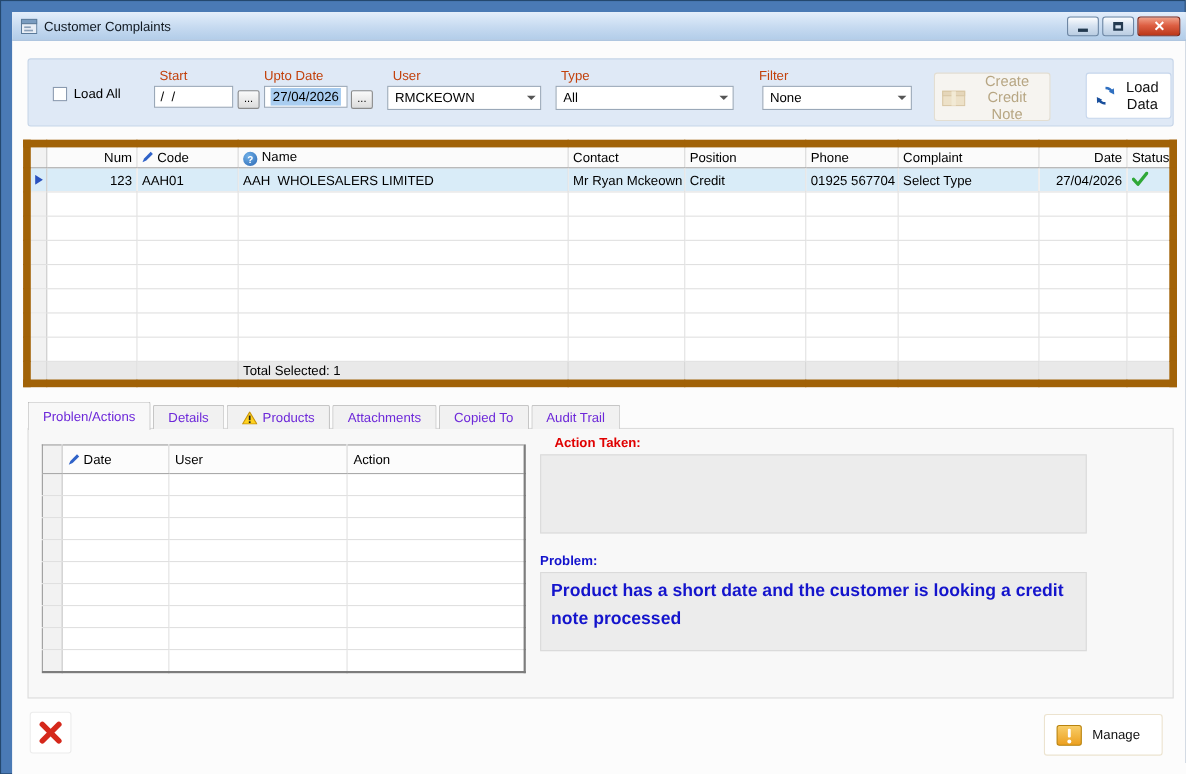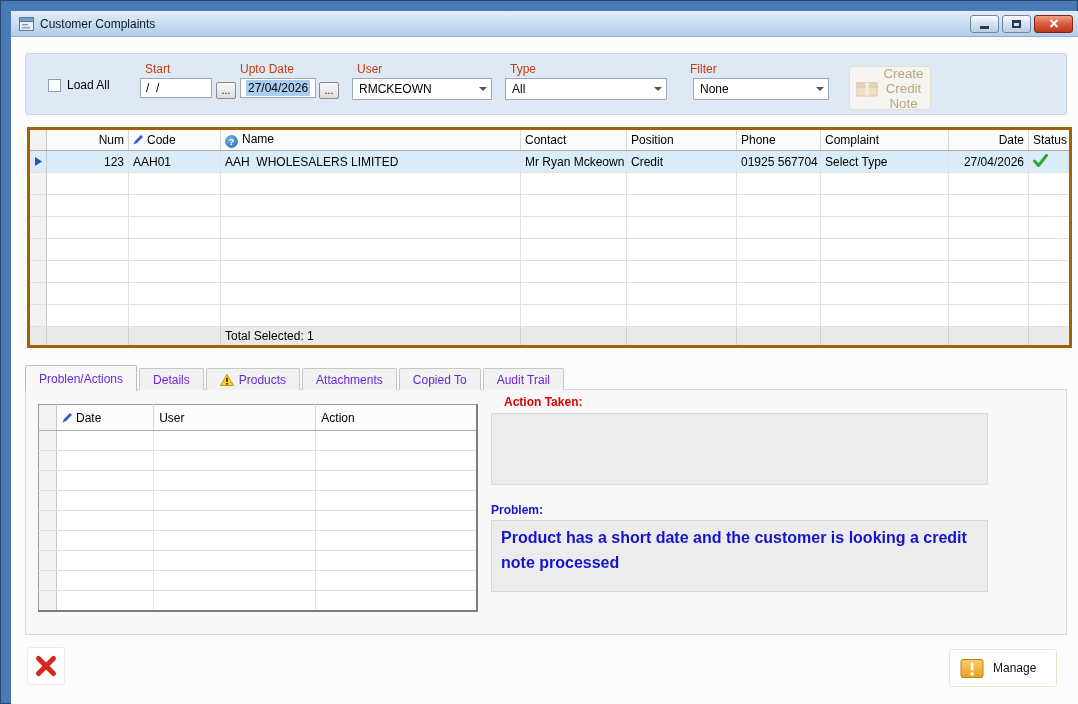--- a/index.html
+++ b/index.html
@@ -57,34 +57,34 @@
   .combo{
     position:absolute; top:24px; height:22px; background:#fff; border:1px solid #9aa8b8;
     display:flex; align-items:center; padding-left:6px;
   }
   .combo .val{ overflow:hidden; white-space:nowrap; }
   .combo .val.bold{ font-weight:normal; }
   .combo-arrow{ margin-left:auto; width:16px; align-self:stretch; display:flex; align-items:center; justify-content:center; }
   .combo-arrow::after{ content:""; border-left:4px solid transparent; border-right:4px solid transparent; border-top:4px solid #555; }
 
   .ccn{
-    position:absolute; left:823px; top:12px; width:82px; height:44px;
+    position:absolute; left:823px; top:12px; width:106px; height:44px;
     background:#f6f4f0; border:1px solid #e3ded2; border-radius:3px;
     color:#b7a683; display:flex; align-items:center; gap:5px; padding:0 6px; text-align:center;
   }
   .loaddata{
     position:absolute; left:961px; top:12px; width:78px; height:42px;
     background:#fff; border:1px solid #c6d6ec; border-radius:3px;
     display:flex; align-items:center; gap:5px; padding:0 7px; text-align:center; color:#101010;
   }
 
   
   table.grid{
-    position:absolute; left:16px; top:116px; width:1042px;
-    border-collapse:collapse; table-layout:fixed; background:#fff; border:3px solid #a16207;
+    position:absolute; left:10px; top:116px; width:1042px;
+    border-collapse:collapse; table-layout:fixed; background:#fff; border:7px solid #a16207;
   }
   .grid th{
     height:22px; background:#fbfbfb; font-weight:normal; text-align:left;
     border-right:1px solid #d8d8d8; border-bottom:1px solid #aaaaaa;
     padding:0 4px; overflow:hidden; white-space:nowrap;
   }
   .grid td{
     height:22px; border-right:1px solid #e2e2e2; border-bottom:1px solid #e0e0e0;
     padding:0 4px; overflow:hidden; white-space:pre;
   }
@@ -223,20 +223,29 @@
 
       <button class="ccn" disabled="">
         <svg width="22" height="18" viewBox="0 0 22 18" opacity="0.55">
             <rect x="1" y="4" width="20" height="13" fill="#e6d2a8" stroke="#c2a46a"></rect>
             <rect x="1" y="4" width="20" height="4" fill="#d8bf8e" stroke="#c2a46a"></rect>
             <rect x="9" y="4" width="4" height="13" fill="#f0e2c0"></rect>
           </svg>
         <span style="flex:1">Create Credit Note</span>
       </button>
 
+      <button class="loaddata">
+        <svg width="20" height="20" viewBox="0 0 20 20">
+            <path d="M10 3 a7 7 0 0 1 6.3 4" stroke="#2f6fc0" stroke-width="2.4" fill="none"></path>
+            <polygon points="17.6,3.2 17.9,8.8 13.0,6.3" fill="#2f6fc0"></polygon>
+            <path d="M10 17 a7 7 0 0 1 -6.3 -4" stroke="#1a4f9c" stroke-width="2.4" fill="none"></path>
+            <polygon points="2.4,16.8 2.1,11.2 7.0,13.7" fill="#1a4f9c"></polygon>
+          </svg>
+        <span style="flex:1">Load Data</span>
+      </button>
     </div>
 
     <table class="grid">
       <colgroup>
         <col style="width:18px">
           <col style="width:82px">
           <col style="width:92px">
           <col style="width:300px">
         <col style="width:106px">
           <col style="width:110px">

